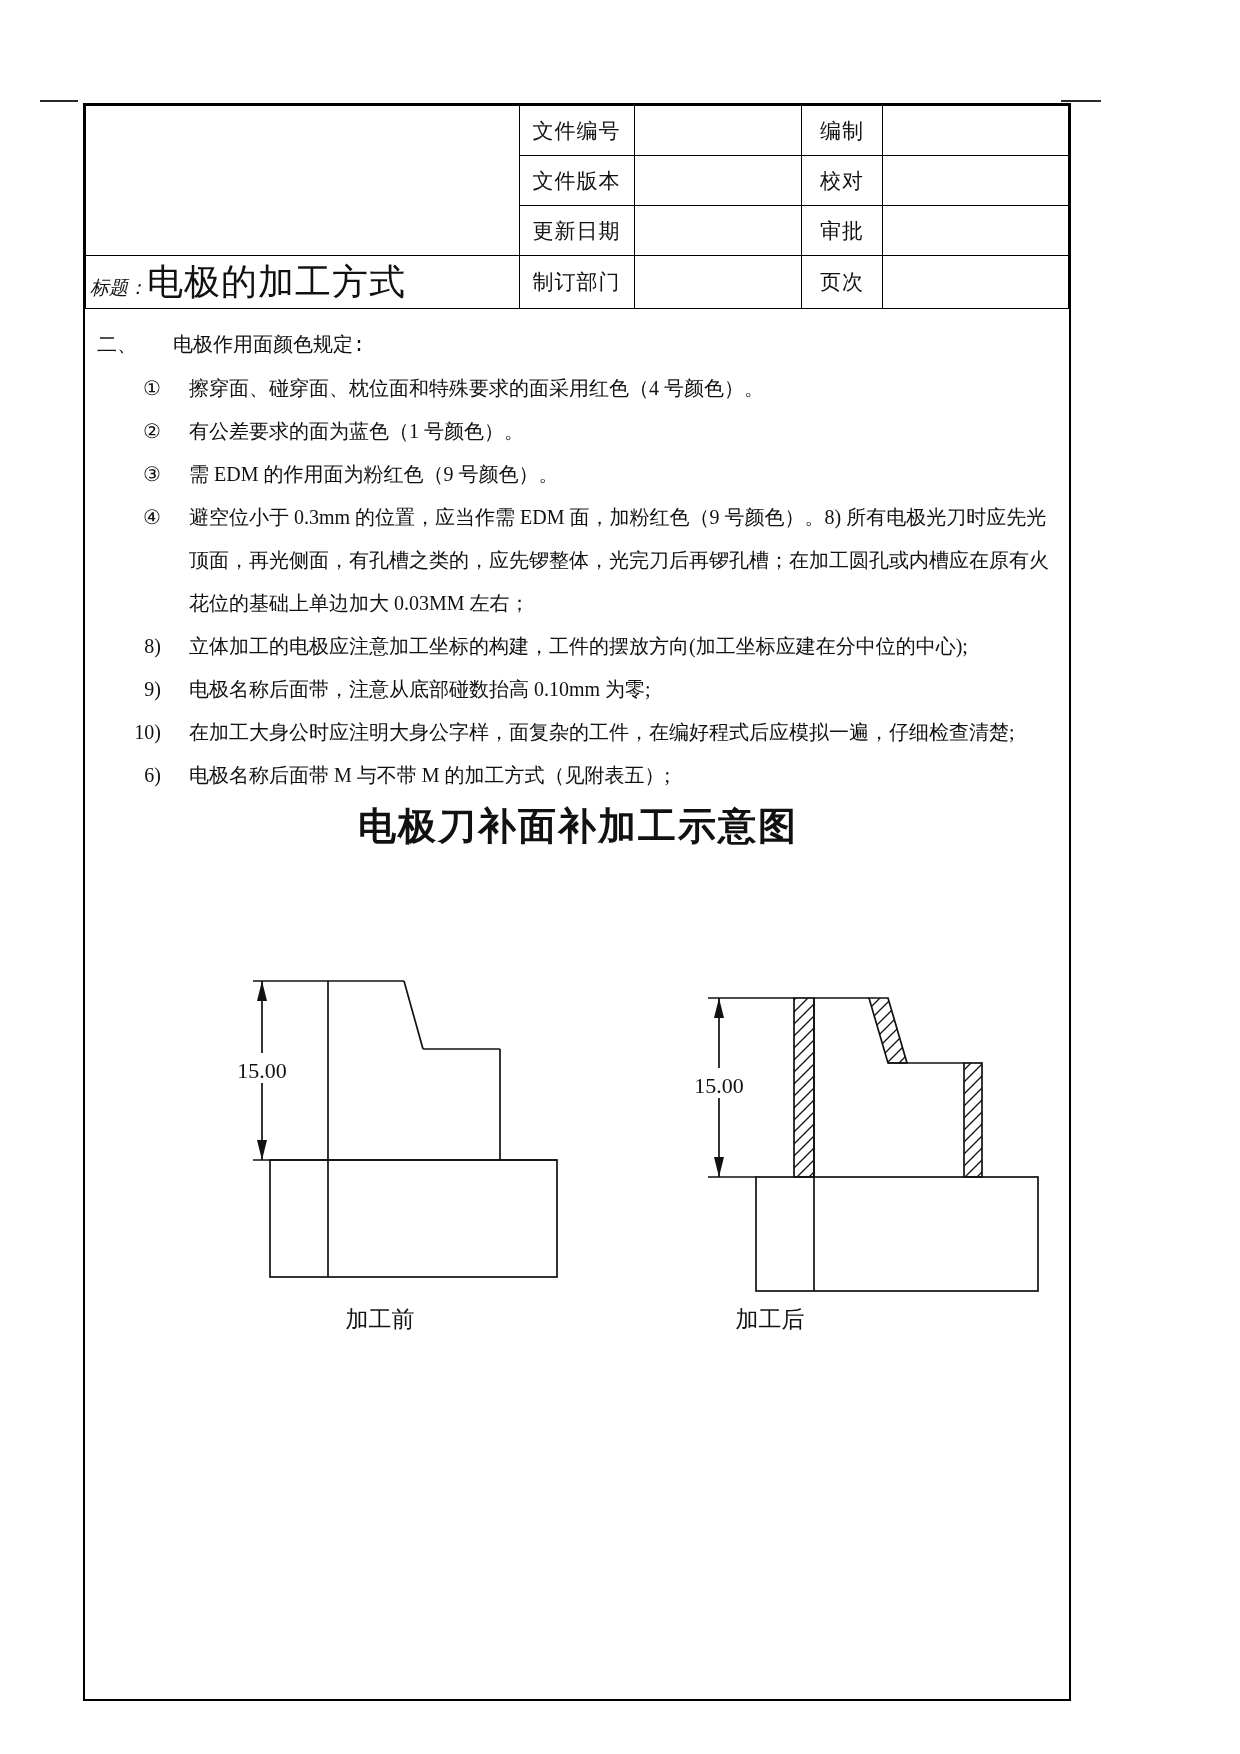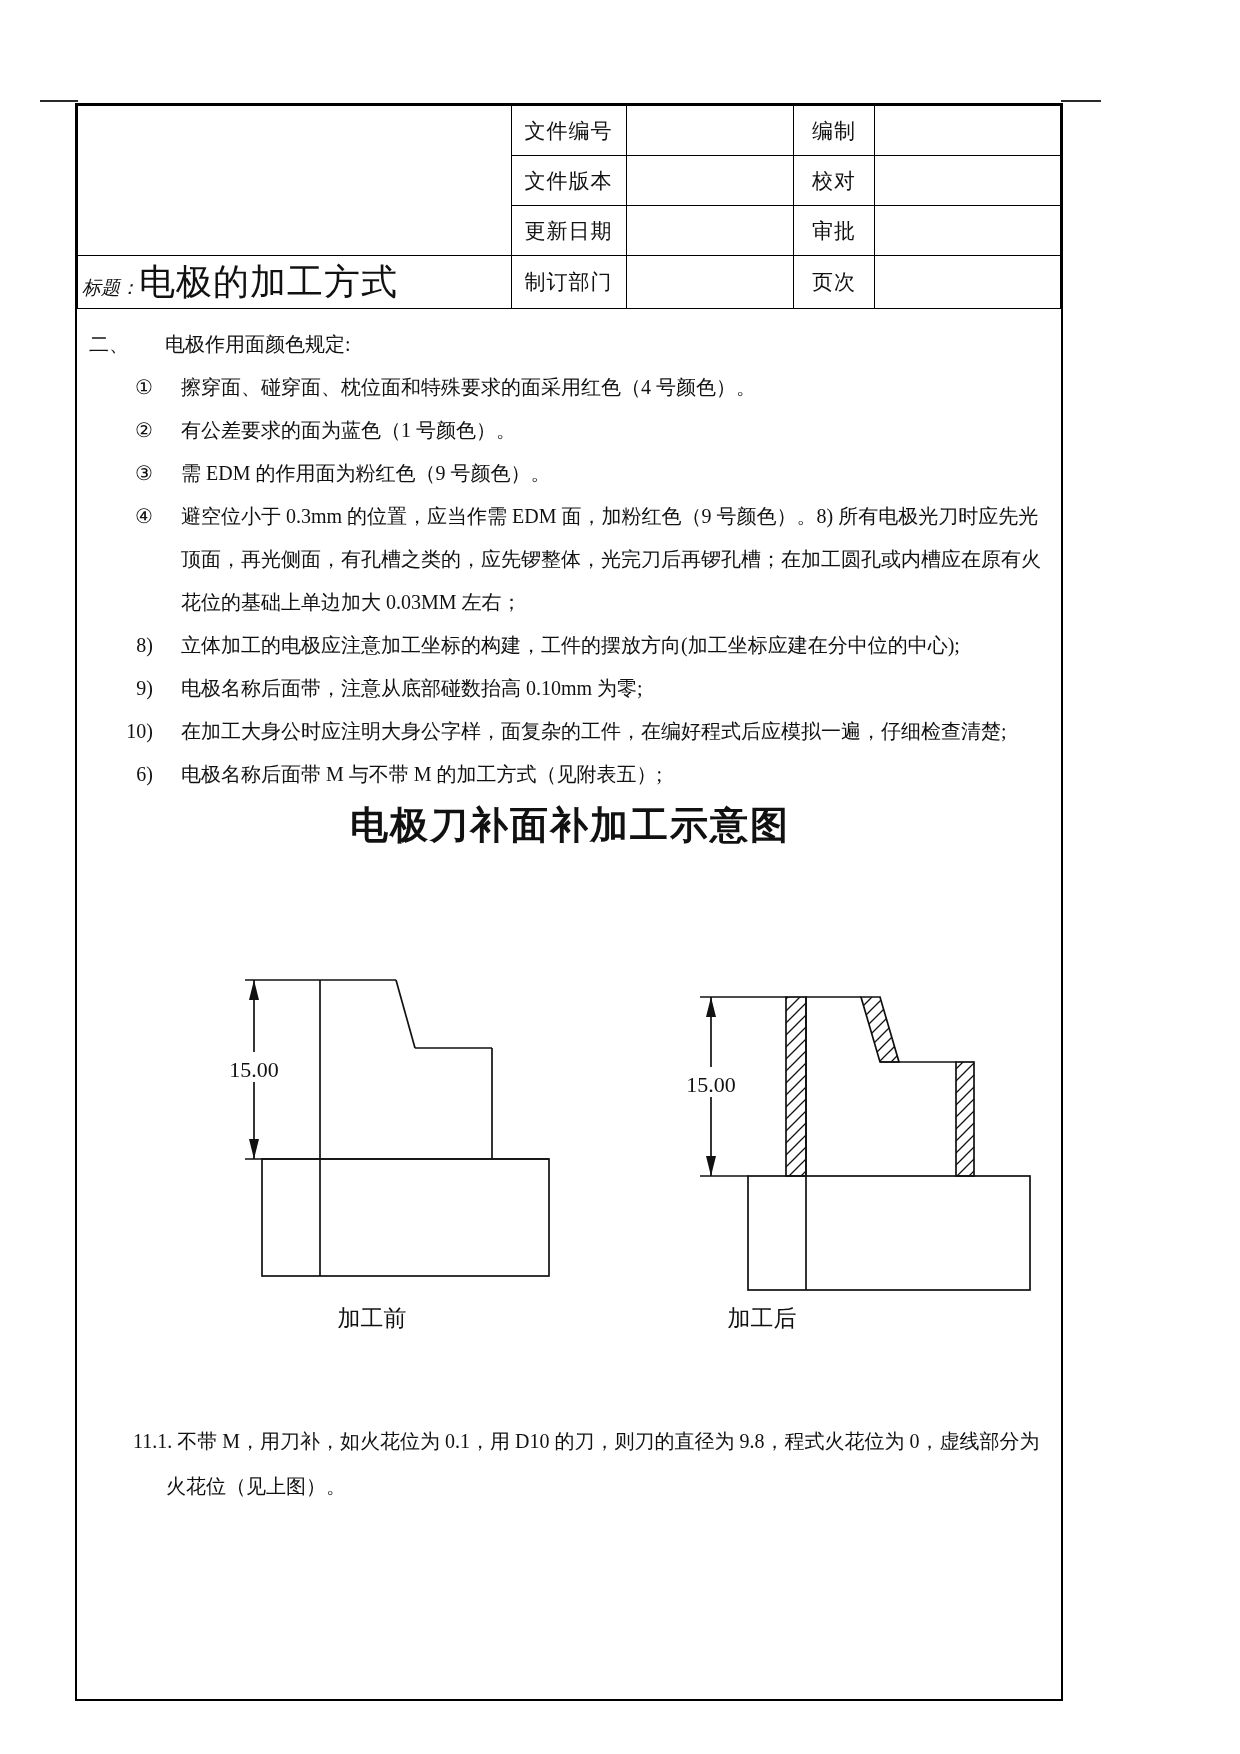--- a/index.html
+++ b/index.html
@@ -1,36 +1,36 @@
 <!DOCTYPE html>
 <html><head>
 <meta charset="utf-8">
 <style>
   html,body{margin:0;padding:0;background:#fff;}
   .page{position:relative;width:1240px;height:1754px;background:#ffffff;
         font-family:"Liberation Serif",serif;color:#111;overflow:hidden;}
   .crop-mark{position:absolute;top:100px;height:2px;background:#2a2a2a;}
   .crop-left{left:40px;width:38px;}
   .crop-right{left:1061px;width:40px;}
-  .doc-frame{position:absolute;left:75px;top:103px;width:988px;height:1598px;
+  .doc-frame{position:absolute;left:83px;top:103px;width:988px;height:1598px;
              border:2.5px solid #000;box-sizing:border-box;background:#fff;}
   table.header-table{width:100%;border-collapse:collapse;table-layout:fixed;}
   table.header-table td{border:1.6px solid #000;padding:0 4px;box-sizing:border-box;}
   td.left-cell{border-left:none;border-top:none;}
   td.title-cell{border-left:none;border-bottom:none;padding-left:78px;}
   .col-a{width:44.1%}.col-b{width:11.7%}.col-c{width:17.0%}.col-d{width:8.3%}.col-e{width:18.9%}
   tr.hrow{height:50px;}
   tr.hrow-last{height:53px;}
   td.lbl{text-align:center;font-size:21px;letter-spacing:1px;}
   .title-prefix{font-size:19px;font-style:italic;}
   .title-main{font-size:36px;letter-spacing:1px;}
   .doc-body{padding:14px 10px 0 12px;font-size:20px;}
   .section-heading{line-height:43px;}
   .sec-marker{display:inline-block;}
-  .sec-text{margin-left:36px;}
+  .sec-text{margin-left:36px;font-family:Liberation Mono, monospace;}
   .rule-item{display:flex;line-height:43px;}
   .rule-marker{flex:0 0 64px;text-align:right;}
   .rule-text{flex:1;margin-left:28px;padding-right:6px;}
   .appendix-label{margin-top:8px;line-height:43px;}
   .diagram-title{margin-top:8px;text-align:center;font-size:38px;font-weight:bold;
                  font-family:"Liberation Sans",sans-serif;letter-spacing:2px;line-height:42px;}
   svg.diagram{display:block;margin-top:118px;}
   .note{margin-top:70px;line-height:45px;padding-left:77px;text-indent:-33px;}
   .dim-text{font-size:22px;font-family:"Liberation Serif",serif;}
   .cap-text{font-size:23px;font-family:"Liberation Serif",serif;}
@@ -180,20 +180,16 @@
           <rect x="659" y="212" width="282" height="114"></rect>
 
           <line x1="717" y1="33" x2="717" y2="326"></line>
 
           <rect x="596" y="103" width="52" height="30" fill="#fff" stroke="none"></rect>
           <text class="dim-text" x="622" y="128" text-anchor="middle" fill="#111" stroke="none">15.00</text>
         </g>
         <text class="cap-text" x="673" y="362" text-anchor="middle" fill="#111">加工后</text>
       </svg>
 
-      <div class="note">
-        <span>11.1.</span>
-        <span>不带 M，用刀补，如火花位为 0.1，用 D10 的刀，则刀的直径为 9.8，程式火花位为 0，虚线部分为火花位（见上图）。</span>
-      </div>
 
     </div>
   </div>
 </div>
 
 </body></html>

